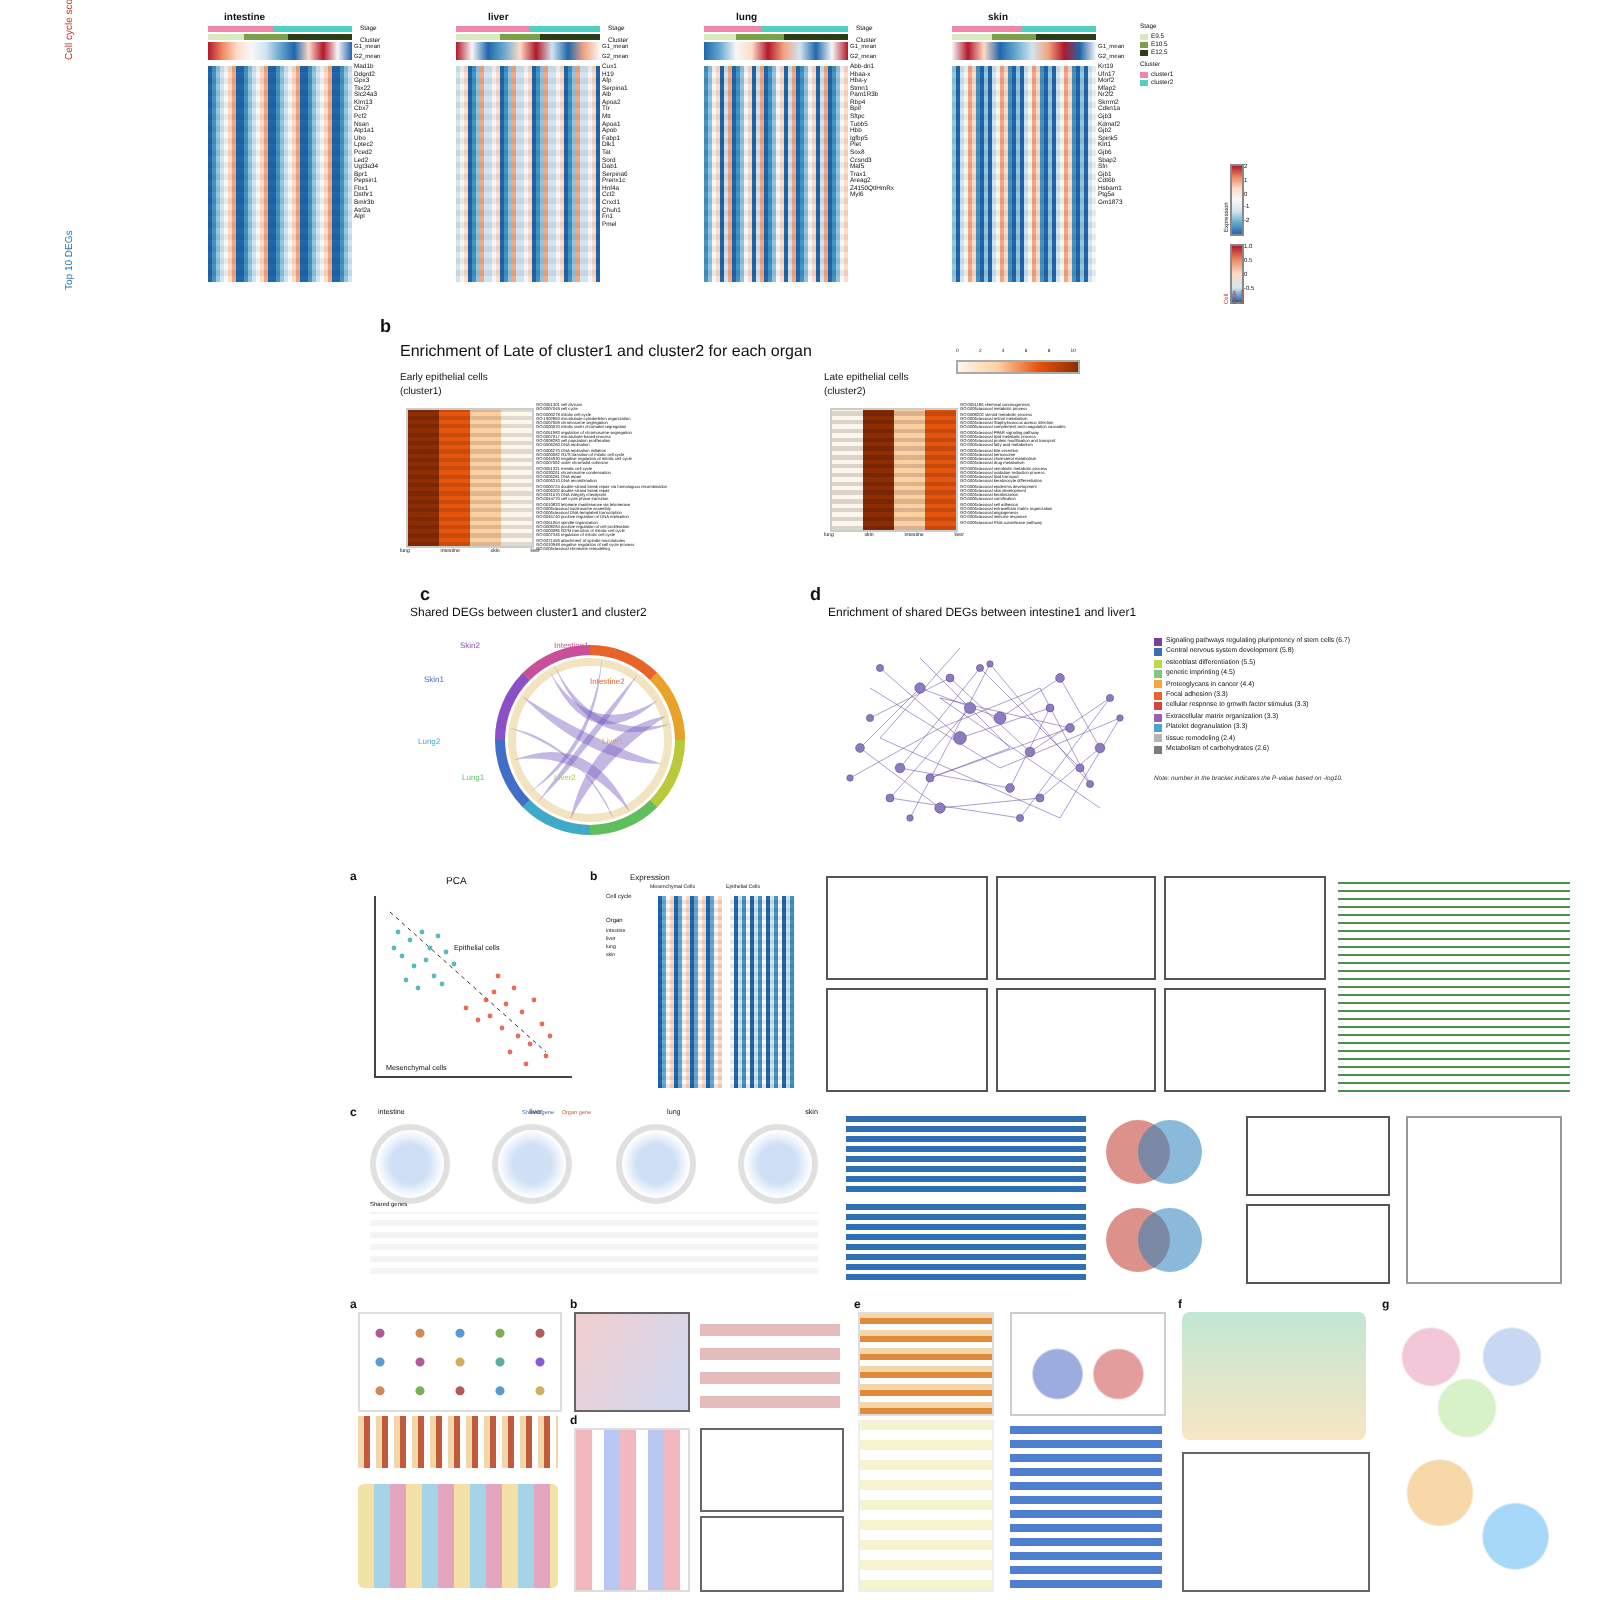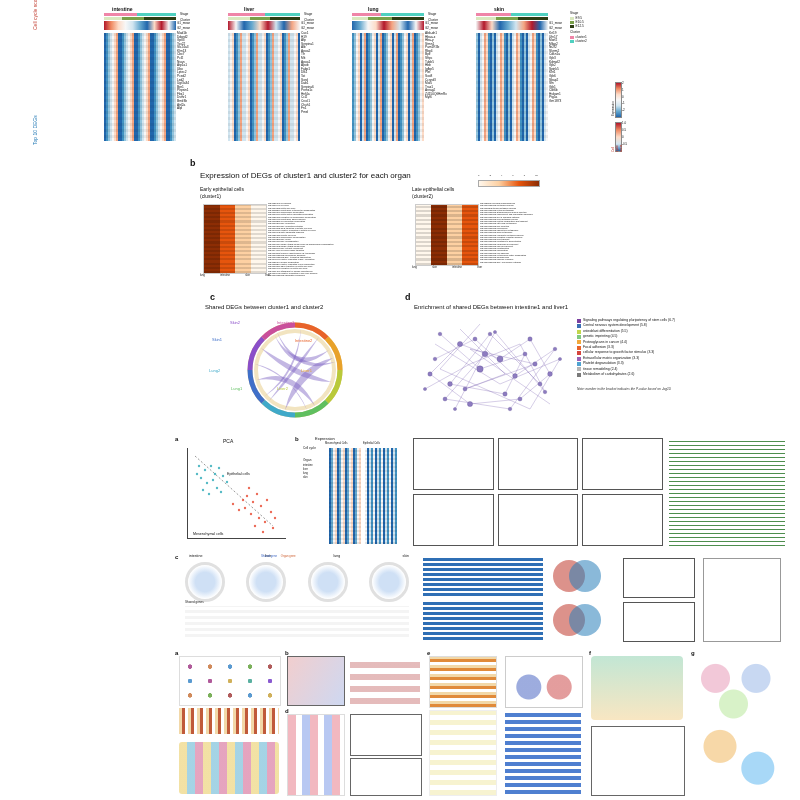--- a/index.html
+++ b/index.html
@@ -296,21 +296,21 @@
         <div>1.0</div>
         <div>0.5</div>
         <div>0</div>
         <div>-0.5</div>
       </div>
     </div>
   </div>
 
   <div class="abs" style="left:0;top:158px;width:800px;height:140px;">
     <div class="abs panel-letter" style="left:190px;top:0;">b</div>
-    <div class="abs title-a" style="left:200px;top:13px;">Expression of DEGs of cluster1 and cluster2 for each organ</div>
+    <div class="abs title-a" style="left:200px;top:13px;">Enrichment of Late of cluster1 and cluster2 for each organ</div>
 
     <div class="abs" style="left:200px;top:28px;width:250px;height:105px;">
       <div class="abs" style="left:0;top:0;font-size:5px;">Early epithelial cells</div>
       <div class="abs" style="left:0;top:7px;font-size:5px;">(cluster1)</div>
 
       <div class="abs" style="left:3px;top:18px;width:62px;height:68px;
         background:
           repeating-linear-gradient(90deg,#8c2d04 0 15.5px,#e6550d 15.5px 31px,#fdd0a2 31px 46.5px,#fff7ec 46.5px 62px),
           repeating-linear-gradient(0deg,rgba(0,0,0,0.12) 0 2.1px,rgba(255,255,255,0.35) 2.1px 4.2px);
         background-blend-mode:multiply;border:0.3px solid #ccc;"></div>

